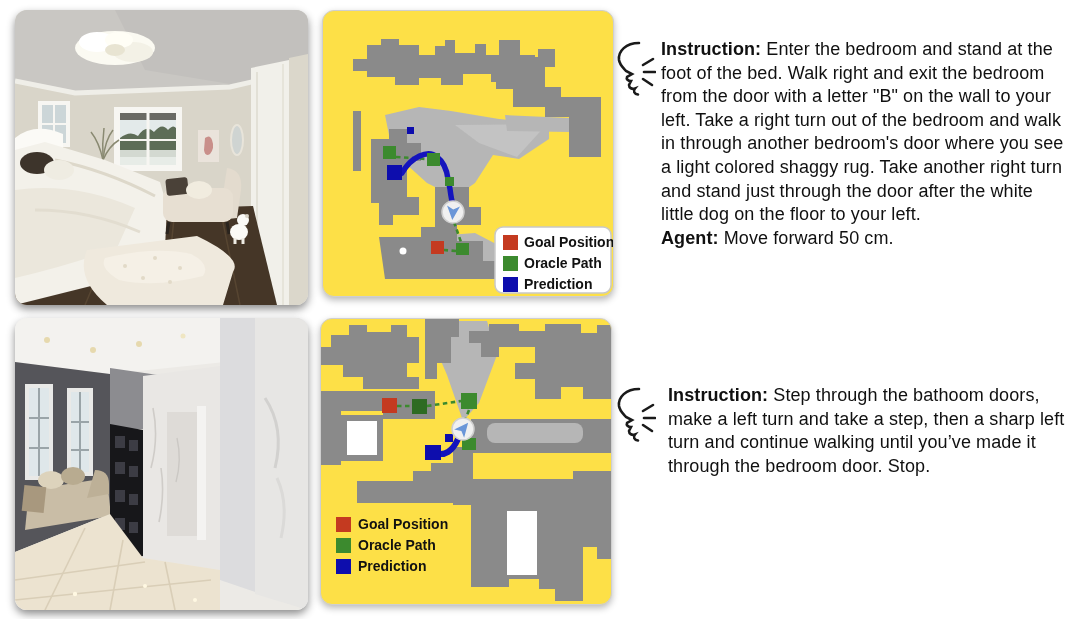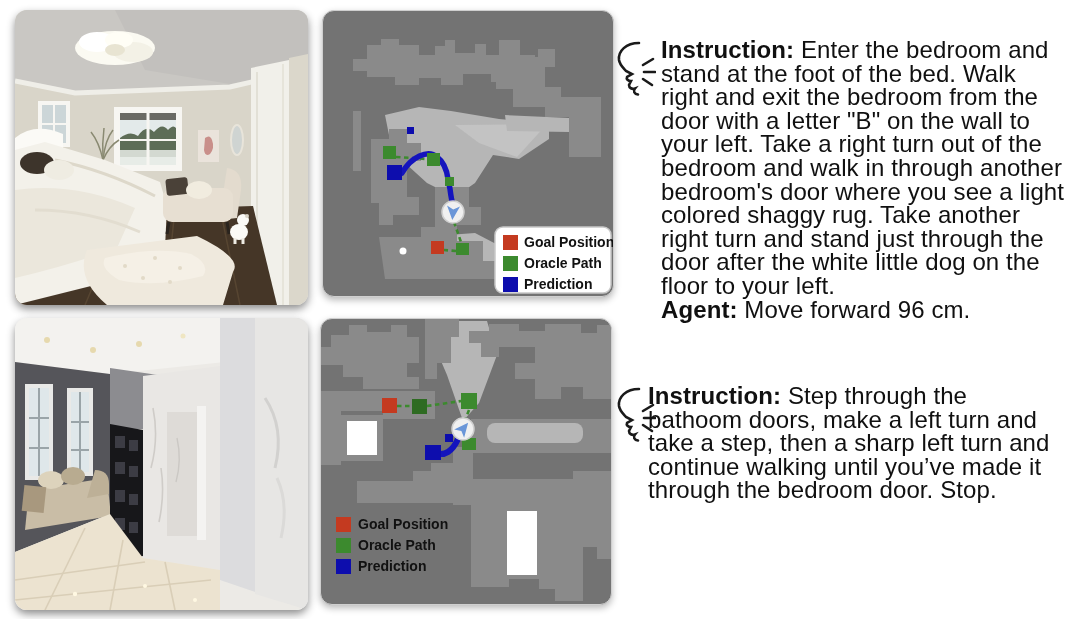--- a/index.html
+++ b/index.html
@@ -1,23 +1,23 @@
 <!DOCTYPE html>
 <html><head>
 <meta charset="utf-8">
 <style>
   html,body{margin:0;padding:0;background:#ffffff;}
   .canvas{position:relative;width:1080px;height:619px;background:#fff;overflow:hidden;
           font-family:"Liberation Sans",sans-serif;}
   .panel{position:absolute;border-radius:12px;overflow:hidden;}
   .photo-panel{box-shadow:0 4px 9px rgba(0,0,0,0.45);}
-  .map-panel{background:#737373;border:1px solid #cfcfcf;box-shadow:0 3px 7px rgba(0,0,0,0.28);}
+  .map-panel{background:#fde047;border:1px solid #cfcfcf;box-shadow:0 3px 7px rgba(0,0,0,0.28);}
   .photo-panel svg,.map-panel svg{display:block;}
   .speech{position:absolute;width:42px;height:58px;}
-  .caption{position:absolute;width:404px;color:#101010;font-size:24px;line-height:23.6px;
+  .caption{position:absolute;width:404px;color:#101010;font-size:18px;line-height:23.6px;
            letter-spacing:0.1px;}
   .caption p{margin:0;}
   .caption .b{font-weight:bold;}
   .obst{fill:#8a8a8a;}
   .vis{fill:#b6b6b6;}
   .vis2{fill:#c3c3c3;}
   .dash{stroke:#3c8a2e;stroke-width:2.6;fill:none;stroke-dasharray:4.5 3.5;}
   .bluepath{stroke:#1414bd;fill:none;stroke-linecap:round;}
   .legend-text{font-weight:bold;font-size:14px;fill:#111;}
 </style>
@@ -180,21 +180,21 @@
   <div class="speech" style="left:614px;top:40px;">
     <svg width="42" height="58" viewBox="0 0 42 58">
       <path d="M25,3 C12,3 4,11 5,20 C5.7,25 9.5,28 12,31 L18,34 L13,37 C12,39 14,41 17,41 L15,45 C15,48 18,49.5 21,48.5 C19,51 20,54 24,54.5" fill="none" stroke="#1a1a1a" stroke-width="2.6" stroke-linecap="round"></path>
       <line x1="29" y1="25" x2="39" y2="19" stroke="#1a1a1a" stroke-width="2.6" stroke-linecap="round"></line>
       <line x1="30" y1="32" x2="41" y2="32" stroke="#1a1a1a" stroke-width="2.6" stroke-linecap="round"></line>
       <line x1="29" y1="39" x2="38" y2="45" stroke="#1a1a1a" stroke-width="2.6" stroke-linecap="round"></line>
     </svg>
   </div>
   <div class="caption" style="left:661px;top:38px;">
     <p><span class="b">Instruction:</span><span> Enter the bedroom and stand at the foot of the bed. Walk right and exit the bedroom from the door with a letter "B" on the wall to your left. Take a right turn out of the bedroom and walk in through another bedroom's door where you see a light colored shaggy rug. Take another right turn and stand just through the door after the white little dog on the floor to your left.</span></p>
-    <p><span class="b">Agent:</span><span> Move forward 96 cm.</span></p>
+    <p><span class="b">Agent:</span><span> Move forward 50 cm.</span></p>
   </div>
 
   <div class="panel photo-panel" style="left:15px;top:318px;width:293px;height:292px;">
     <svg width="293" height="292" viewBox="0 0 293 292">
       <rect x="0" y="0" width="293" height="292" fill="#eceae6"></rect>
 
       <polygon points="0,0 210,0 210,44 95,56 0,44" fill="#f3f2ef"></polygon>
       <g>
         <circle cx="32" cy="22" r="3" fill="#e6d9ae"></circle>
           <circle cx="78" cy="32" r="3" fill="#e6d9ae"></circle>
@@ -322,17 +322,17 @@
   </div>
 
   <div class="speech" style="left:614px;top:386px;">
     <svg width="42" height="58" viewBox="0 0 42 58">
       <path d="M25,3 C12,3 4,11 5,20 C5.7,25 9.5,28 12,31 L18,34 L13,37 C12,39 14,41 17,41 L15,45 C15,48 18,49.5 21,48.5 C19,51 20,54 24,54.5" fill="none" stroke="#1a1a1a" stroke-width="2.6" stroke-linecap="round"></path>
       <line x1="29" y1="25" x2="39" y2="19" stroke="#1a1a1a" stroke-width="2.6" stroke-linecap="round"></line>
       <line x1="30" y1="32" x2="41" y2="32" stroke="#1a1a1a" stroke-width="2.6" stroke-linecap="round"></line>
       <line x1="29" y1="39" x2="38" y2="45" stroke="#1a1a1a" stroke-width="2.6" stroke-linecap="round"></line>
     </svg>
   </div>
-  <div class="caption" style="left:648px;top:384px;">
+  <div class="caption" style="left:668px;top:384px;">
     <p><span class="b">Instruction:</span><span> Step through the bathoom doors, make a left turn and take a step, then a sharp left turn and continue walking until you’ve made it through the bedroom door. Stop.</span></p>
   </div>
 
 </div>
 
 </body></html>

